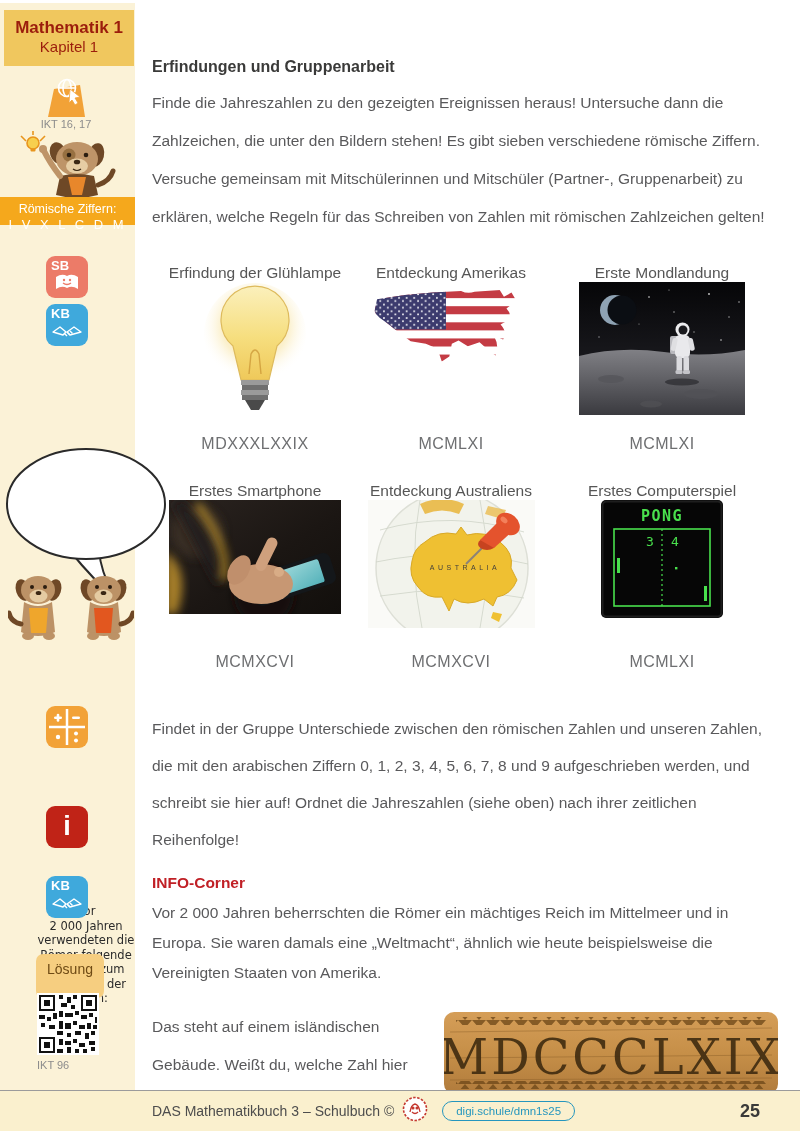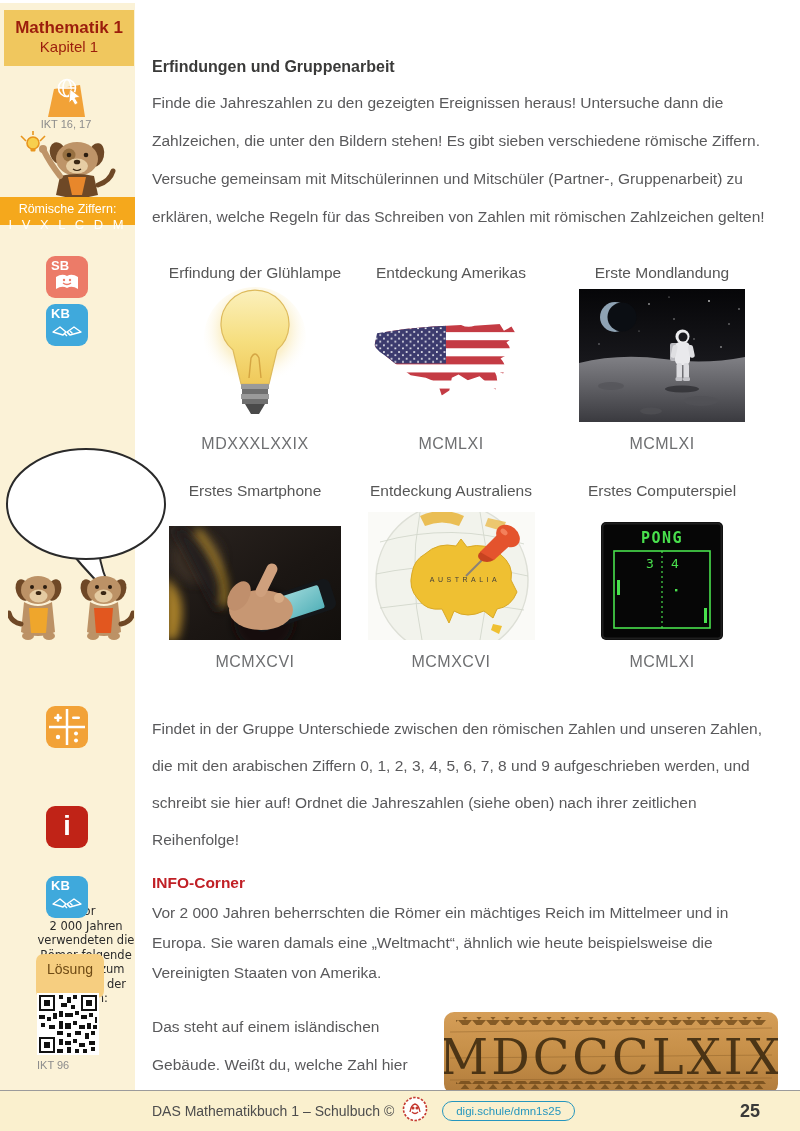--- a/index.html
+++ b/index.html
@@ -32,21 +32,21 @@
   .qr-wrap { position:absolute; left:37px; top:990px; }
   .ikt-bottom { position:absolute; left:37px; top:1056px; font-size:11px; color:#8C8C8C; }
 
   
   .main { position:absolute; left:152px; top:0; width:628px; }
   .m-title { margin-top:58px; font-size:16px; font-weight:bold; color:#3A3A39; }
   .m-intro { margin-top:8px; font-size:15.5px; line-height:38px; color:#59595B; }
   .cards { margin-top:12px; display:grid; grid-template-columns:206px 186px 236px; }
   .card { text-align:center; }
   .card-caption { height:34px; display:flex; align-items:flex-end; justify-content:center; font-size:15.5px; color:#565656; }
-  .card-img { height:140px; display:flex; align-items:flex-end; justify-content:center; }
+  .card-img { height:140px; display:flex; align-items:flex-start; justify-content:center; }
   .card-num { height:44px; display:flex; align-items:center; justify-content:center; font-size:16px; color:#6E6F71; letter-spacing:0.5px; }
   .m-group { margin-top:26px; font-size:15.5px; line-height:37px; color:#59595B; }
   .info-title { margin-top:16px; font-size:15.5px; font-weight:bold; color:#C02026; }
   .info-text { margin-top:6px; font-size:15.5px; line-height:30px; color:#59595B; }
   .iceland { margin-top:20px; display:flex; }
   .iceland-left { width:288px; }
   .iceland-q { font-size:15.5px; line-height:38px; color:#59595B; }
   .carving-wrap { margin-left:4px; margin-top:4px; }
 
   
@@ -513,21 +513,21 @@
           </g>
           <rect x="12" y="5" width="310" height="8" fill="url(#zzTop)"></rect>
           <rect x="12" y="69" width="310" height="8" fill="url(#zzBot)"></rect>
           <text x="167" y="62" text-anchor="middle" font-family="DejaVu Serif, serif" font-size="48" letter-spacing="3" fill="#3F2B10" opacity="0.9">MDCCCLXIX</text>
         </svg>
       </div>
     </div>
   </div>
 
   <div class="footer-band">
-    <span class="foot-text">DAS Mathematikbuch 1 – Schulbuch ©</span>
+    <span class="foot-text">DAS Mathematikbuch 3 – Schulbuch ©</span>
     <span class="foot-logo">
       <svg width="26" height="26" viewBox="0 0 26 26">
         <circle cx="13" cy="13" r="11.5" fill="#fff" stroke="#C4372F" stroke-width="1.6" stroke-dasharray="2.5,1.5"></circle>
         <g stroke="#C4372F" stroke-width="1.3" fill="none">
           <path d="M8,16 Q9,9 13,8 Q17,9 18,16"></path>
           <path d="M10,16 Q13,19 16,16"></path>
           <circle cx="11" cy="12" r="0.9" fill="#C4372F"></circle>
             <circle cx="15" cy="12" r="0.9" fill="#C4372F"></circle>
         </g>
       </svg>

